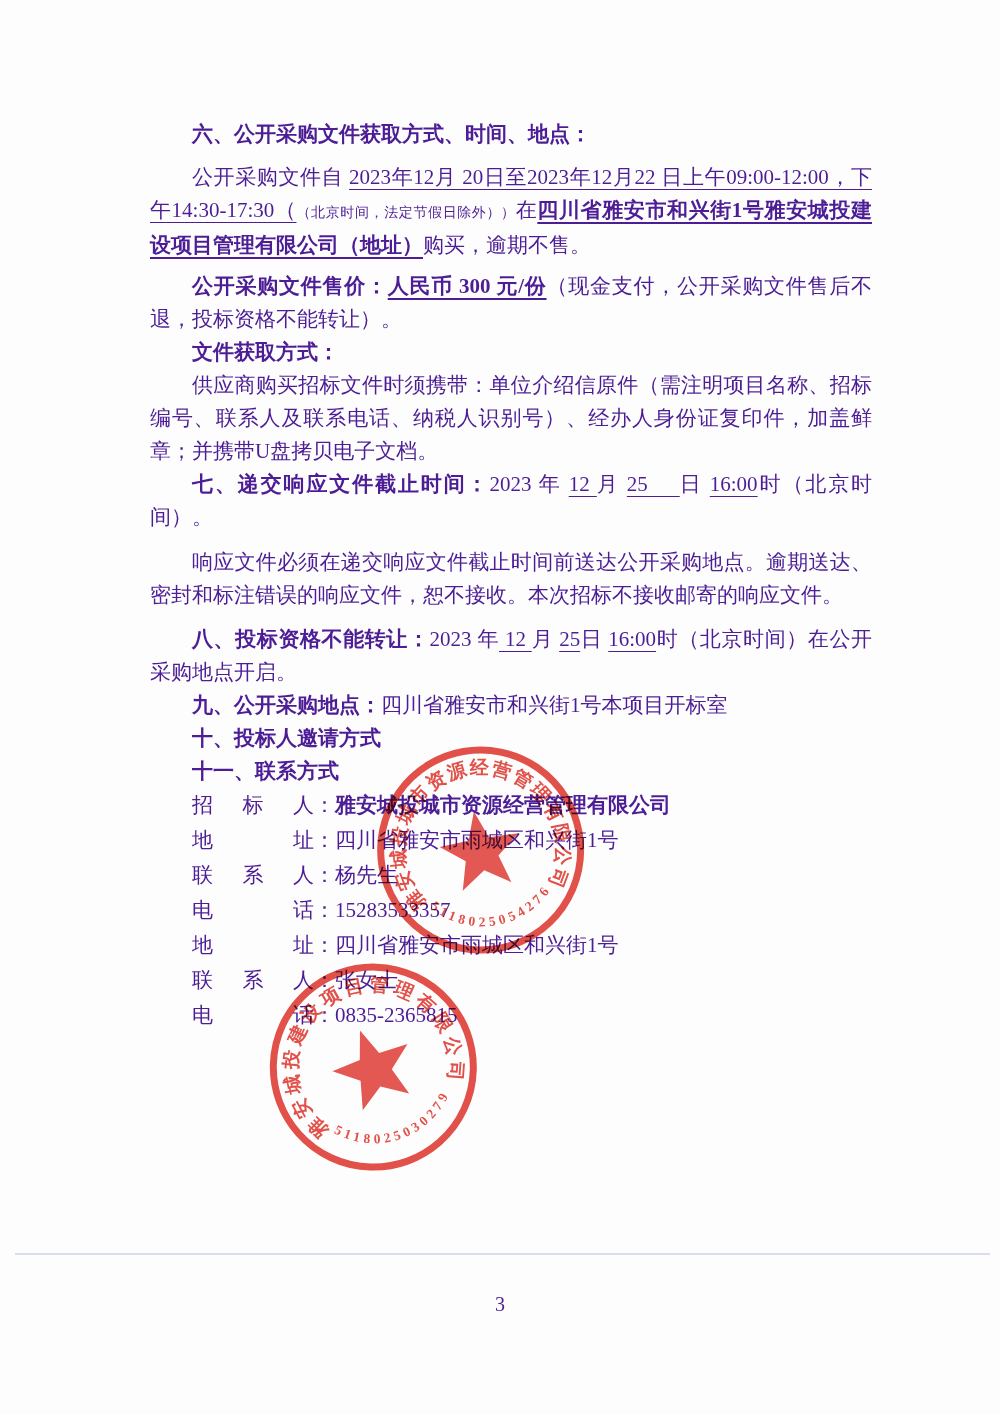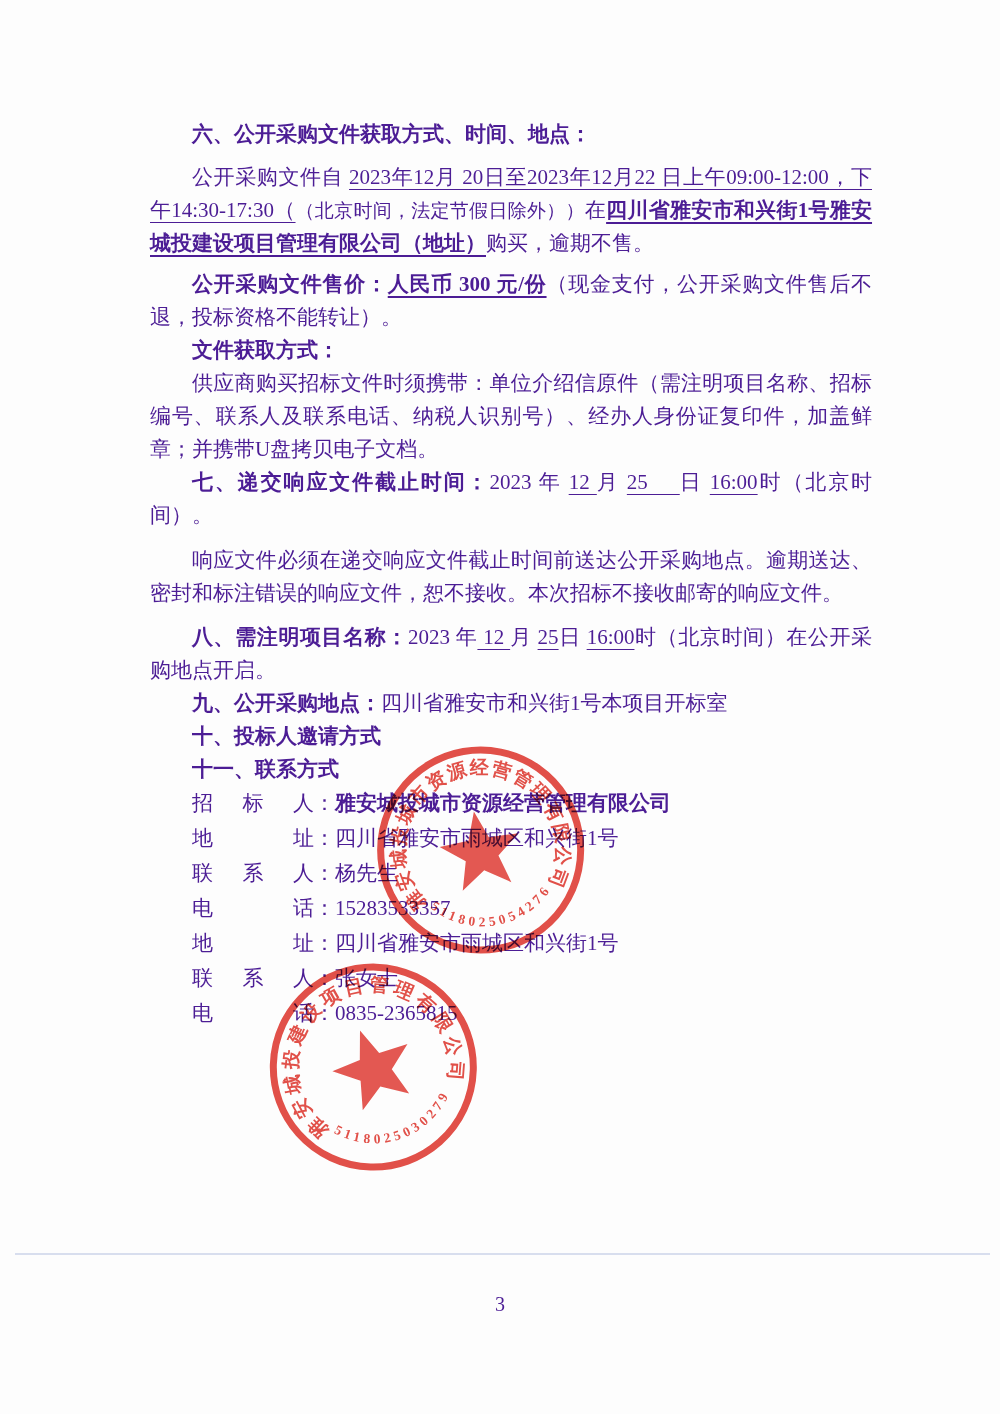--- a/index.html
+++ b/index.html
@@ -16,21 +16,21 @@
   .content p{margin:0;text-indent:42px;}
   .h{font-weight:bold;}
   .h6{margin-bottom:10px !important;}
   .mt8{margin-top:8px !important;}
   .mt11{margin-top:11px !important;}
   .mt12{margin-top:12px !important;}
   .b{font-weight:bold;}
   .u{text-decoration:underline;text-underline-offset:5px;text-decoration-thickness:1.4px;}
   .un{text-decoration:underline;text-underline-offset:5px;text-decoration-thickness:1.4px;white-space:pre;}
   .bu{font-weight:bold;text-decoration:underline;text-underline-offset:5px;text-decoration-thickness:1.6px;}
-  .note{font-size:19px;}
+  .note{font-size:14px;}
   .crow{padding-left:42px;text-indent:0 !important;line-height:35px;}
   .clabel{display:inline-block;width:122px;text-align:justify;text-align-last:justify;}
   .agencyrow{padding-left:42px;text-indent:0 !important;line-height:35px;}
   .stamp{position:absolute;mix-blend-mode:multiply;opacity:0.88;}
   .stamp svg text{fill:#df382f;font-family:"Liberation Serif","DejaVu Serif",serif;font-weight:bold;}
   .stamp .ring{fill:none;stroke:#df382f;stroke-width:7;}
   .stamp .star{fill:#e2423a;}
   .stamp1{left:366px;top:735px;transform:rotate(-10deg);}
   .stamp2{left:259px;top:952px;transform:rotate(-20deg);}
   .scanline{position:absolute;left:15px;top:1253px;width:975px;height:2px;background:rgba(160,175,215,0.40);}
@@ -49,21 +49,21 @@
     <p class="mt8"><span class="b">公开采购文件售价：</span><span class="bu un">人民币 300 元/份</span><span>（现金支付，公开采购文件售后不退，投标资格不能转让）。</span></p>
 
     <p class="h">文件获取方式：</p>
 
     <p>供应商购买招标文件时须携带：单位介绍信原件（需注明项目名称、招标编号、联系人及联系电话、纳税人识别号）、经办人身份证复印件，加盖鲜章；并携带U盘拷贝电子文档。</p>
 
     <p><span class="h">七、递交响应文件截止时间：</span><span>2023 年 </span><span class="un">12 </span><span>月 </span><span class="un">25　 </span><span>日 </span><span class="un">16:00</span><span>时（北京时间）。</span></p>
 
     <p class="mt12">响应文件必须在递交响应文件截止时间前送达公开采购地点。逾期送达、密封和标注错误的响应文件，恕不接收。本次招标不接收邮寄的响应文件。</p>
 
-    <p class="mt11"><span class="h">八、需注明项目名称：</span><span>2023 年</span><span class="un"> 12 </span><span>月 </span><span class="un">25</span><span>日 </span><span class="un">16:00</span><span>时（北京时间）在公开采购地点开启。</span></p>
+    <p class="mt11"><span class="h">八、投标资格不能转让：</span><span>2023 年</span><span class="un"> 12 </span><span>月 </span><span class="un">25</span><span>日 </span><span class="un">16:00</span><span>时（北京时间）在公开采购地点开启。</span></p>
 
     <p><span class="h">九、公开采购地点：</span><span>四川省雅安市和兴街1号本项目开标室</span></p>
 
     <p class="h">十、投标人邀请方式</p>
 
 
     <p class="h">十一、联系方式</p>
 
     <p class="crow"><span class="clabel">招标人</span><span>：</span><span class="b">雅安城投城市资源经营管理有限公司</span></p>
 

